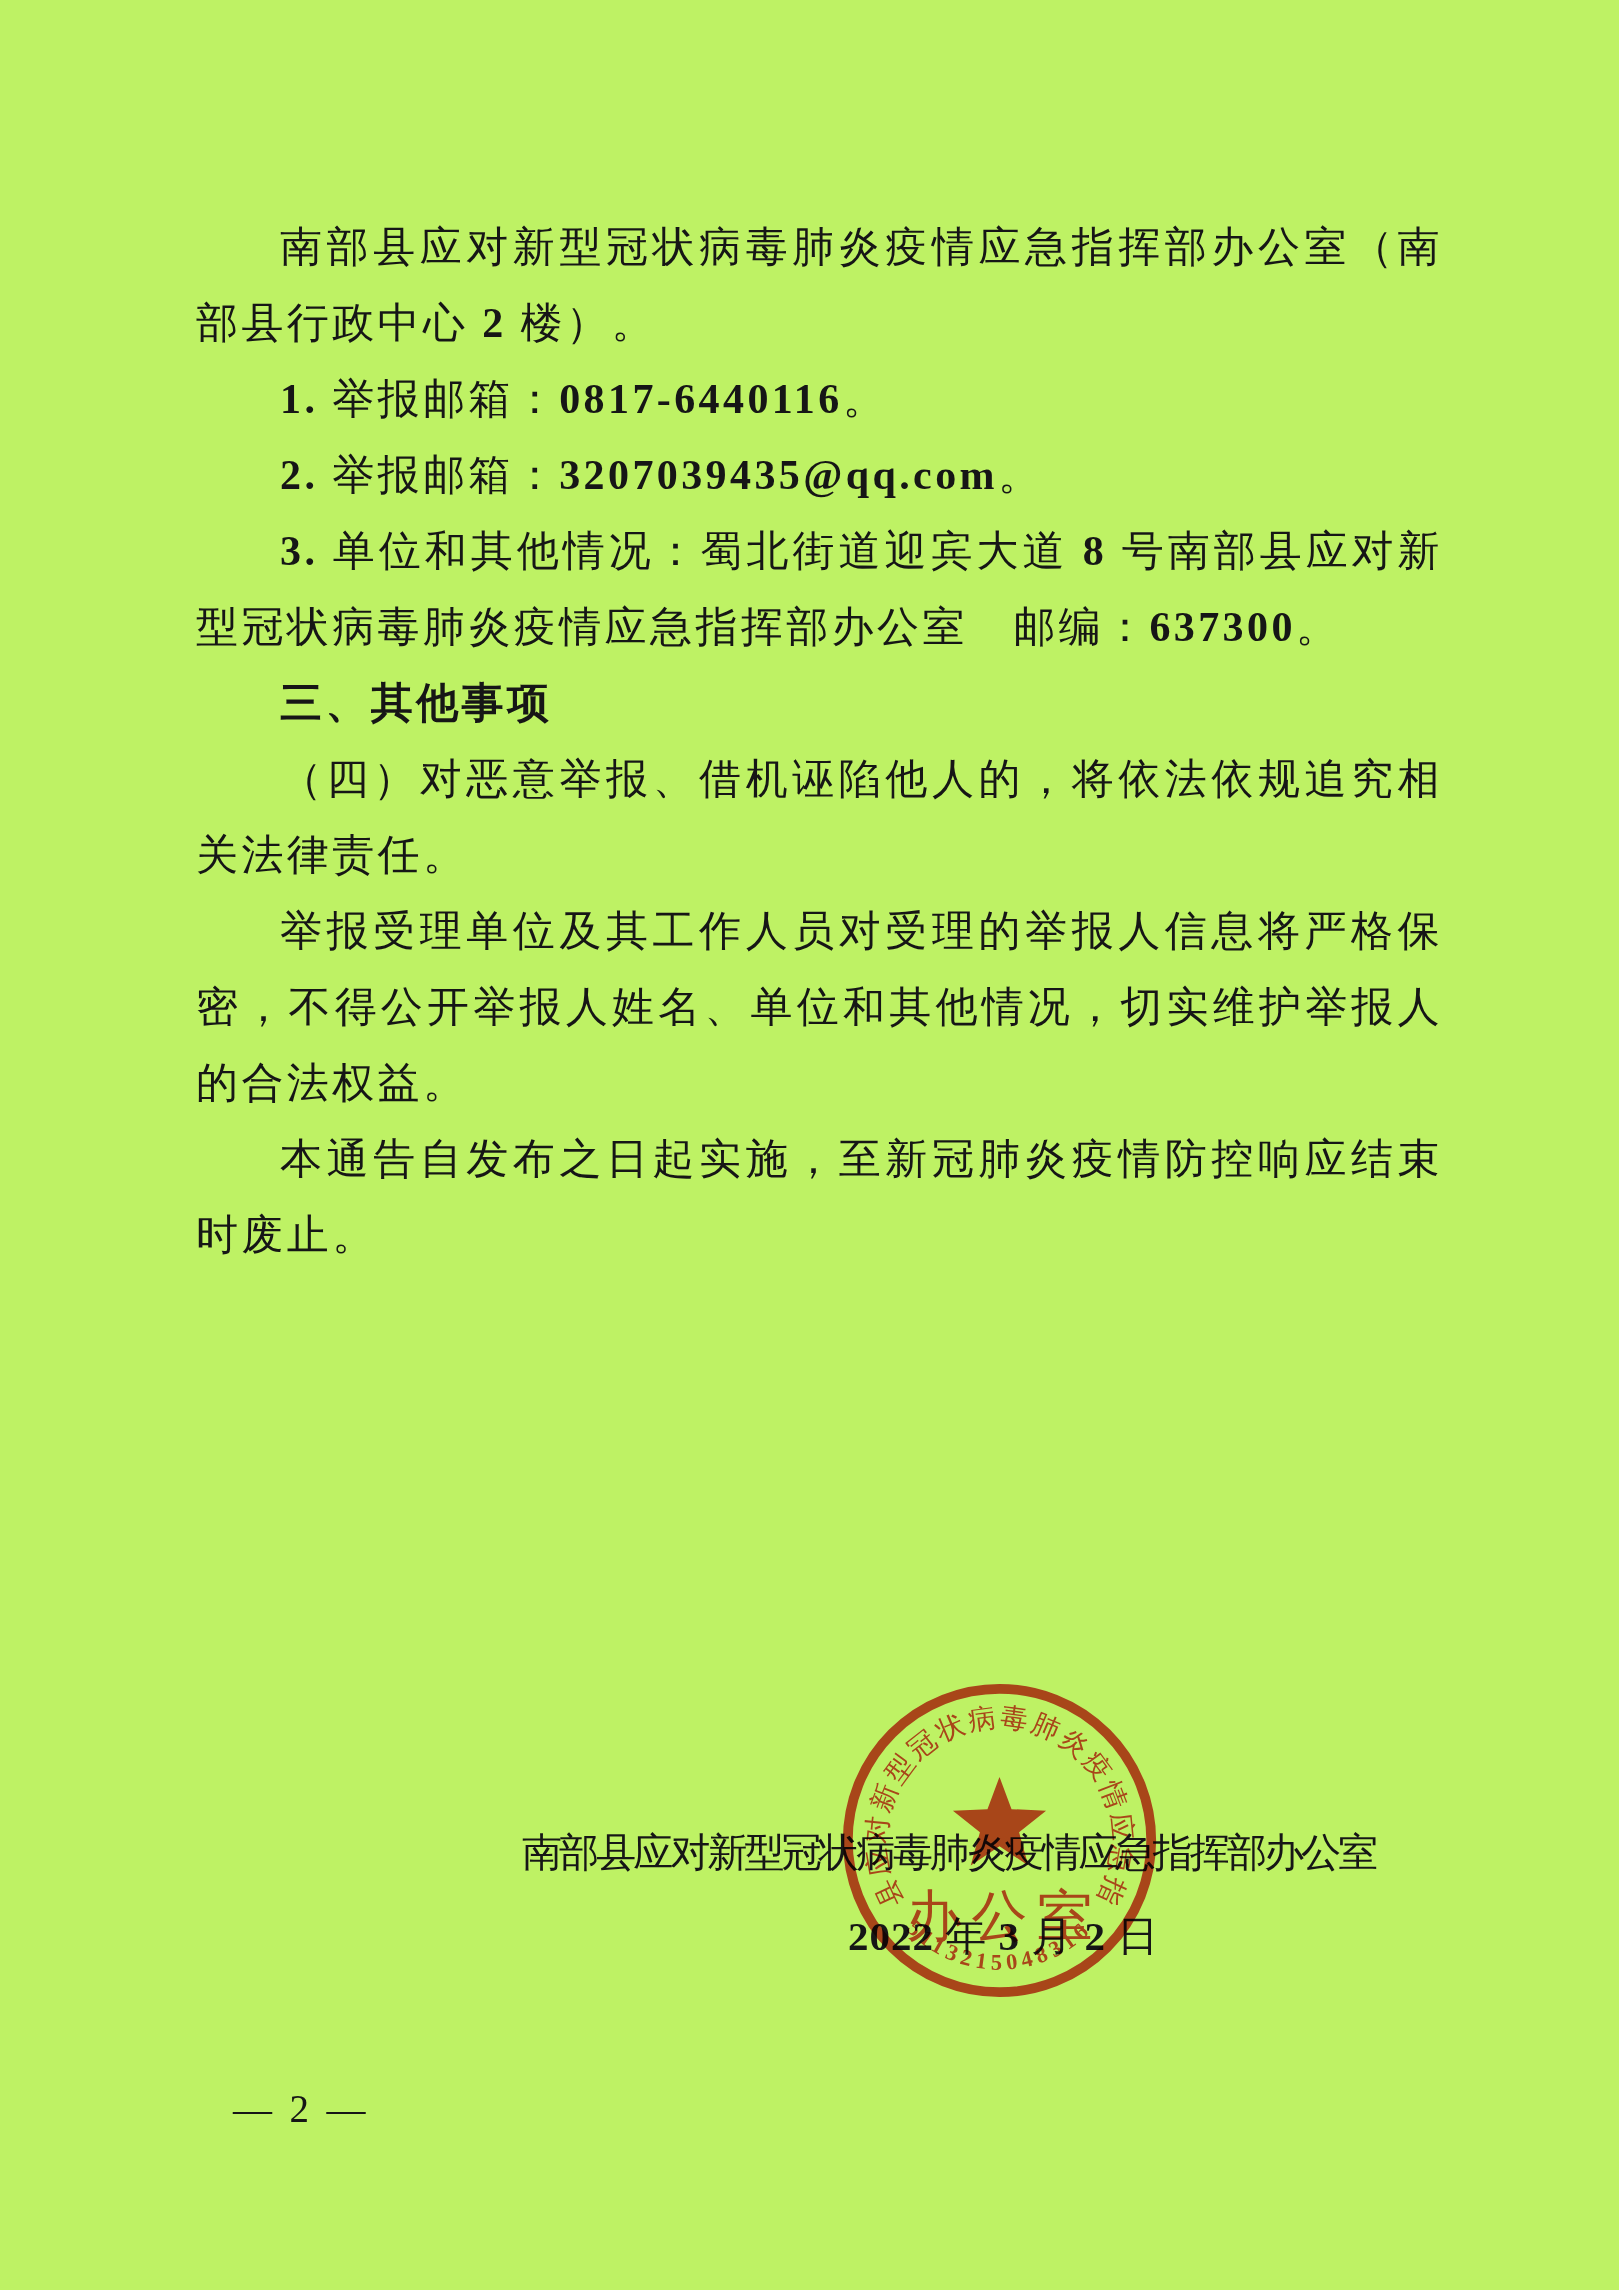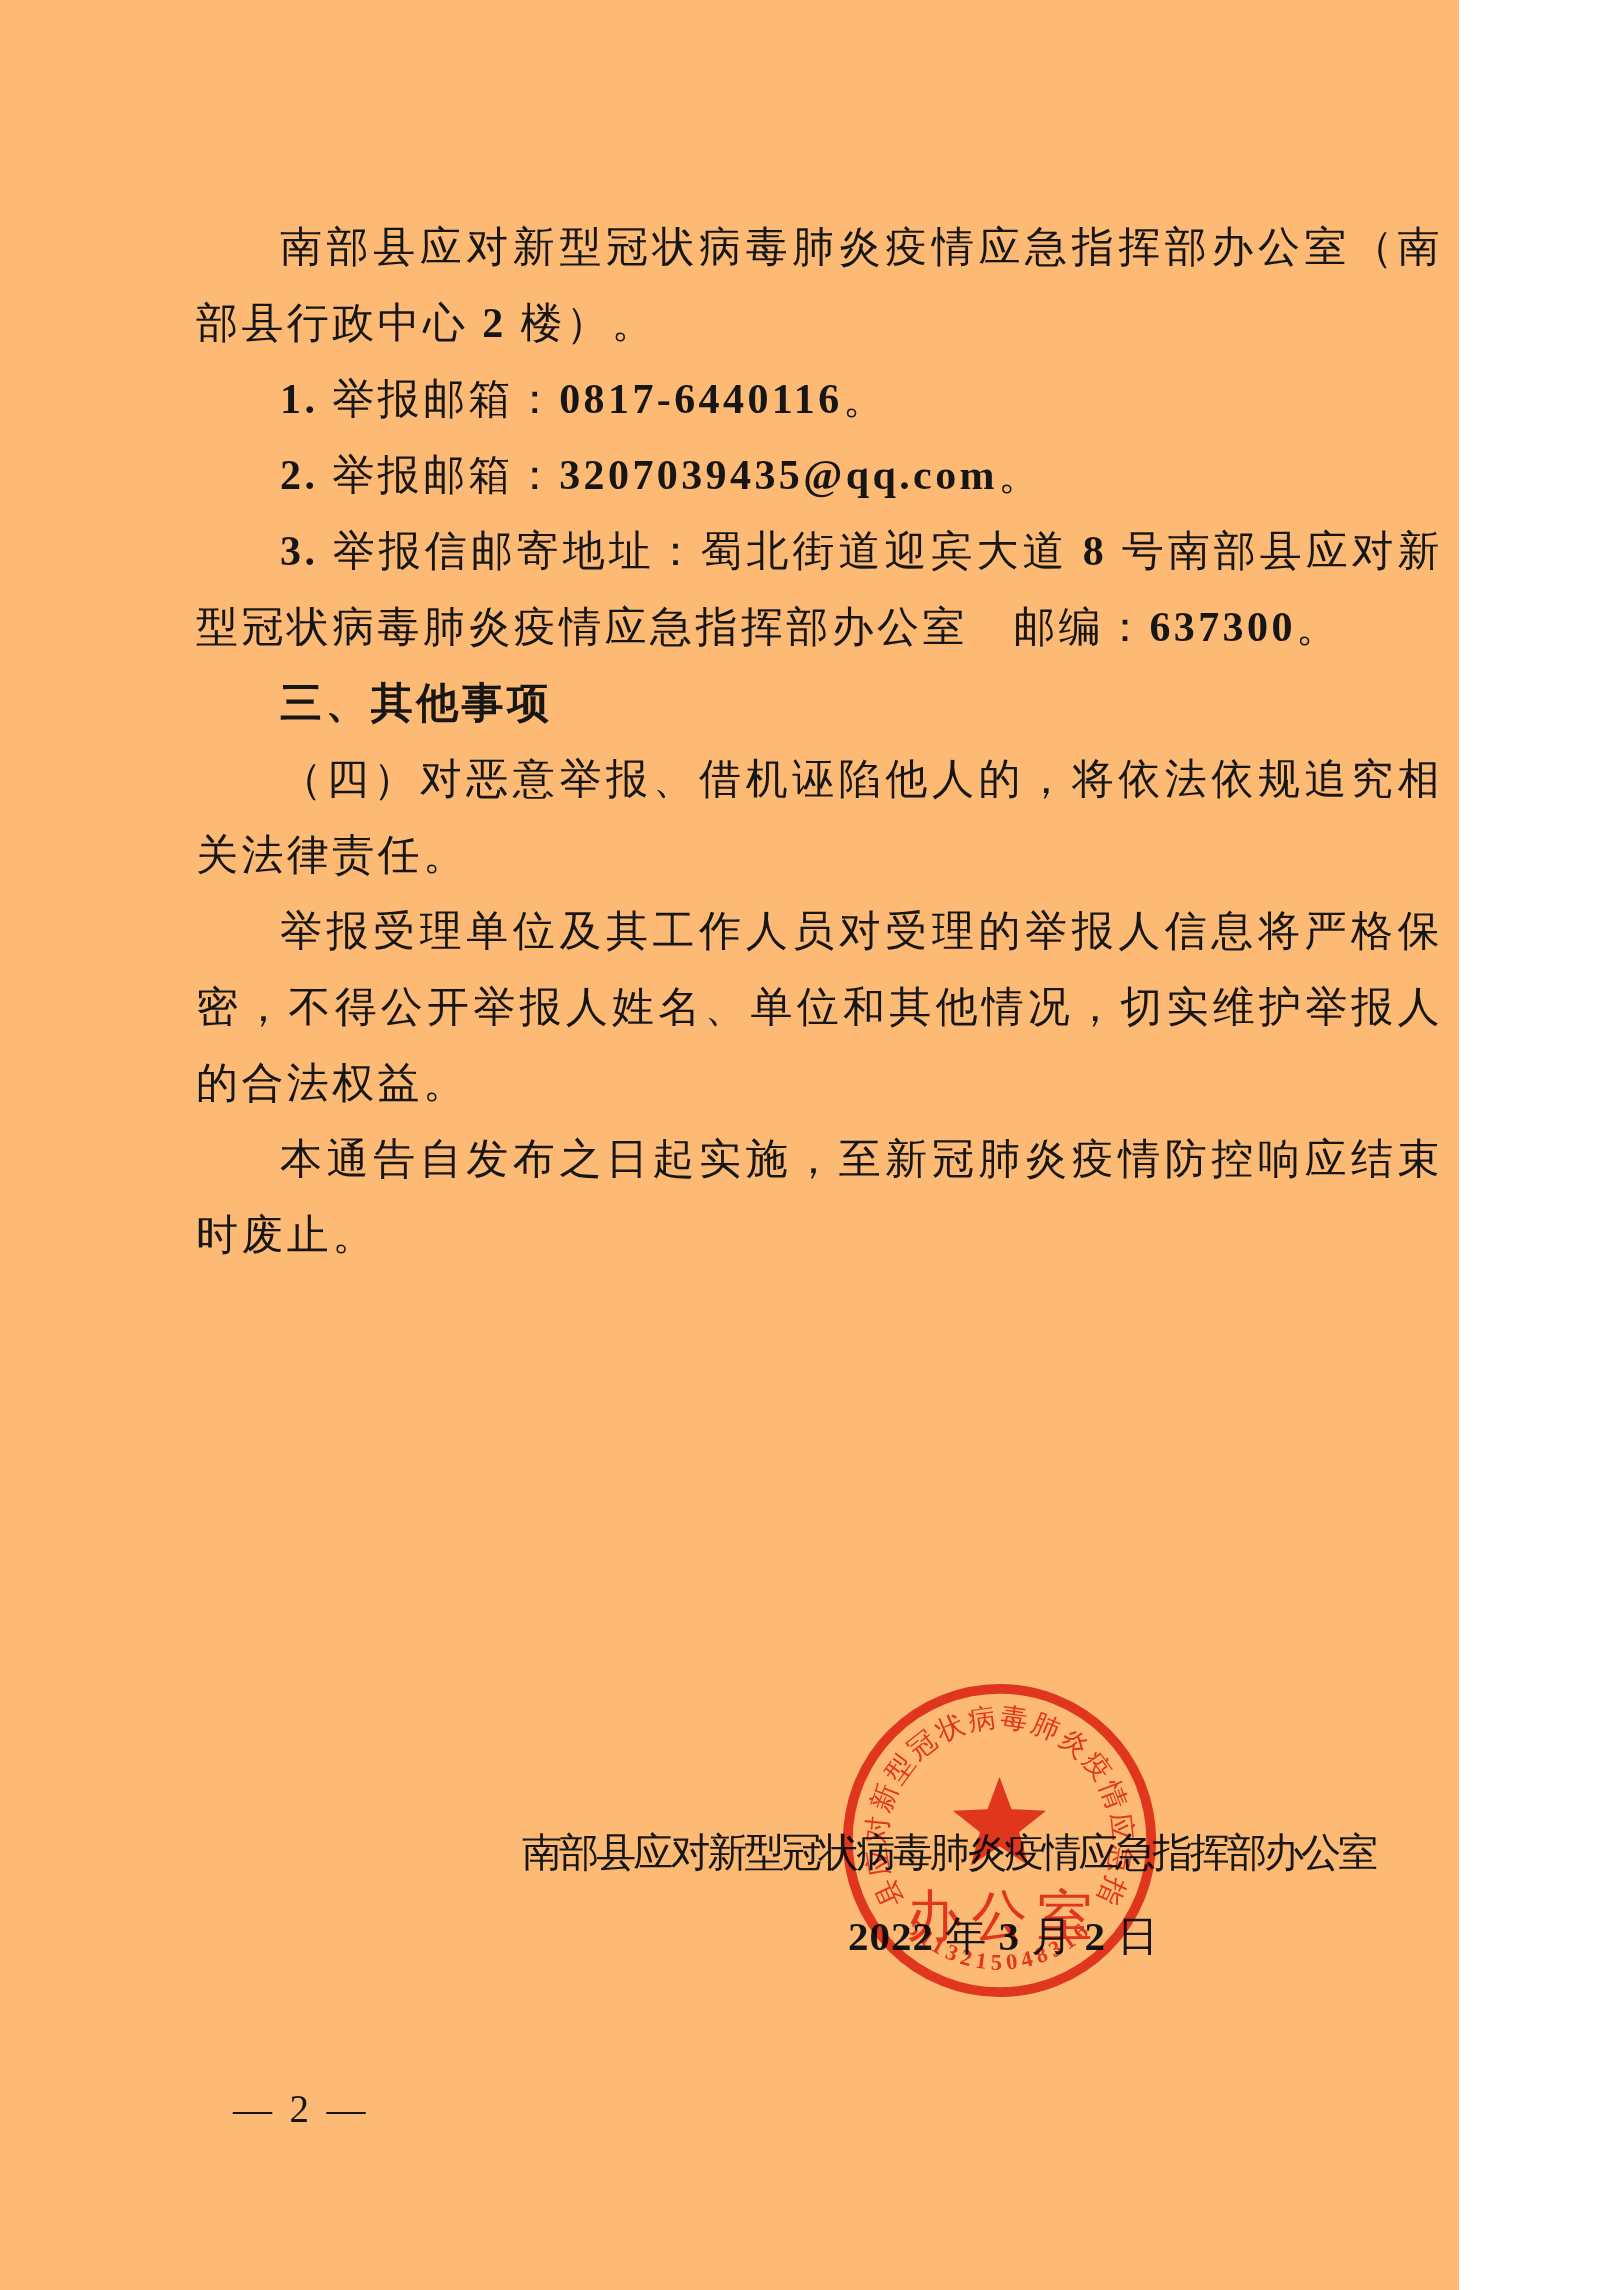--- a/index.html
+++ b/index.html
@@ -4,22 +4,22 @@
 <style>
   html, body { margin: 0; padding: 0; }
   body {
     width: 1619px; height: 2291px;
     background: #ffffff;
     font-family: "Liberation Serif", "DejaVu Serif", serif;
     color: #161616;
   }
   .page {
     position: relative;
-    width: 1459px; height: 2291px;
-    background: #fdba74;
+    width: 1619px; height: 2291px;
+    background: #bef264;
     overflow: hidden;
   }
   .body-text {
     position: absolute;
     left: 196px; top: 209px; width: 1247px;
     font-size: 42px;
     line-height: 76px;
     letter-spacing: 3.4px;
     text-align: justify;
   }
@@ -69,21 +69,21 @@
 </style>
 </head>
 <body>
 
 <div class="page">
 
   <div class="body-text">
       <p class="para body"><span class="seg">南部县应对新型冠状病毒肺炎疫情应急指挥部办公室（南部县行政中心 </span><span class="seg bold">2</span><span class="seg"> 楼）。</span></p>
       <p class="para body"><span class="seg bold">1. </span><span class="seg">举报邮箱：</span><span class="seg bold">0817-6440116</span><span class="seg">。</span></p>
       <p class="para body"><span class="seg bold">2. </span><span class="seg">举报邮箱：</span><span class="seg bold">3207039435@qq.com</span><span class="seg">。</span></p>
-      <p class="para body"><span class="seg bold">3. </span><span class="seg">举报信邮寄地址：蜀北街道迎宾大道 </span><span class="seg bold">8</span><span class="seg"> 号南部县应对新型冠状病毒肺炎疫情应急指挥部办公室　邮编：</span><span class="seg bold">637300</span><span class="seg">。</span></p>
+      <p class="para body"><span class="seg bold">3. </span><span class="seg">单位和其他情况：蜀北街道迎宾大道 </span><span class="seg bold">8</span><span class="seg"> 号南部县应对新型冠状病毒肺炎疫情应急指挥部办公室　邮编：</span><span class="seg bold">637300</span><span class="seg">。</span></p>
       <p class="para heading"><span class="seg bold">三、其他事项</span></p>
       <p class="para body"><span class="seg">（四）对恶意举报、借机诬陷他人的，将依法依规追究相关法律责任。</span></p>
       <p class="para body"><span class="seg">举报受理单位及其工作人员对受理的举报人信息将严格保密，不得公开举报人姓名、单位和其他情况，切实维护举报人的合法权益。</span></p>
       <p class="para body"><span class="seg">本通告自发布之日起实施，至新冠肺炎疫情防控响应结束时废止。</span></p>
     </div>
 
   <div class="signature-office">南部县应对新型冠状病毒肺炎疫情应急指挥部办公室</div>
 
   <div class="date-line"><span class="seg bold">2022 </span><span class="seg">年 </span><span class="seg bold">3 </span><span class="seg">月 </span><span class="seg bold">2 </span><span class="seg">日</span></div>
 

